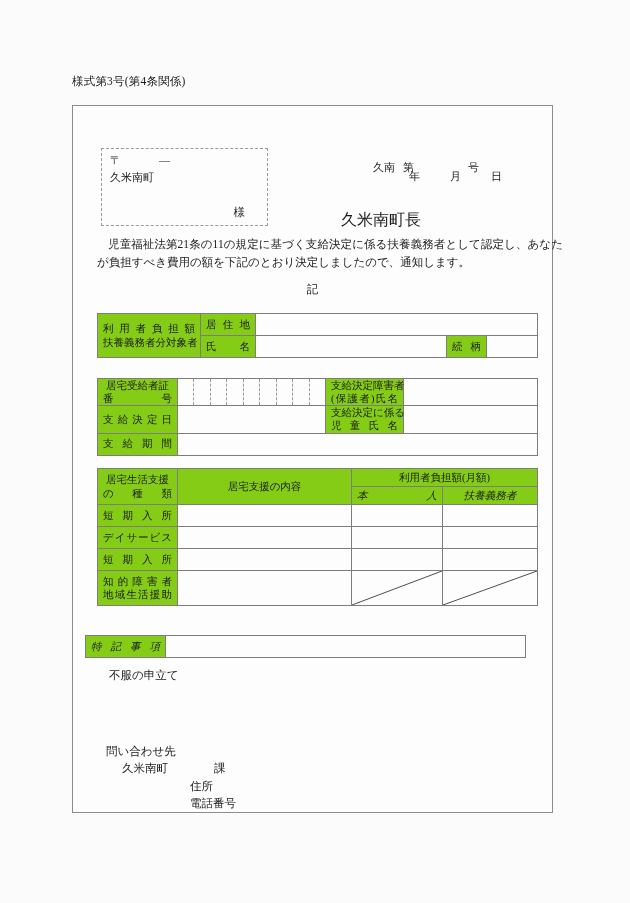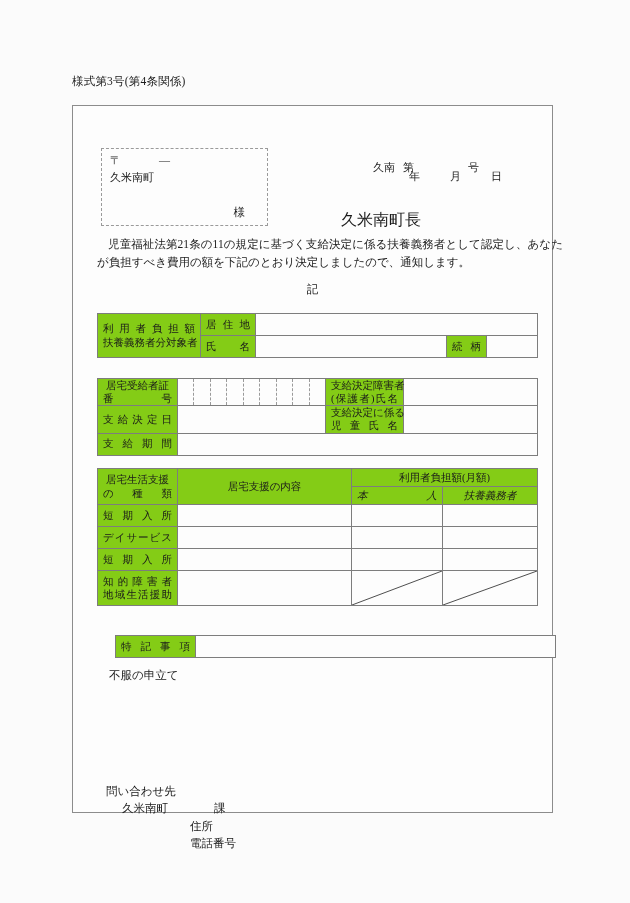--- a/index.html
+++ b/index.html
@@ -225,23 +225,24 @@
     left: 0;
     top: 0;
     width: 100%;
     height: 100%;
     display: block;
   }
 
   
   .tbl-remarks {
     position: absolute;
-    left: 42px;
+    left: 12px;
     top: 529px;
     width: 440px;
+    font-style: italic;
   }
   .tbl-remarks td { height: 24px; }
 
   
   .appeal-title {
     position: absolute;
     left: 36px;
     top: 562px;
     font-size: 11.5px;
   }
@@ -258,21 +259,21 @@
   .appeal-body .indent { display: inline-block; width: 22px; }
 
   
   .contact {
     position: absolute;
     left: 33px;
     top: 637px;
     font-size: 11.5px;
     line-height: 1.5;
   }
-  .contact .l1 { display: block; margin-top: 40px; }
+  .contact .l1 { display: block; }
   .contact .l2 { display: block; padding-left: 16px; }
   .contact .l2 .gap { display: inline-block; width: 46px; }
   .contact .l3 { display: block; padding-left: 84px; font-family: Liberation Mono, monospace; }
   .contact .l4 { display: block; padding-left: 84px; }
 </style>
 </head>
 <body>
 
 <div class="page">
 

